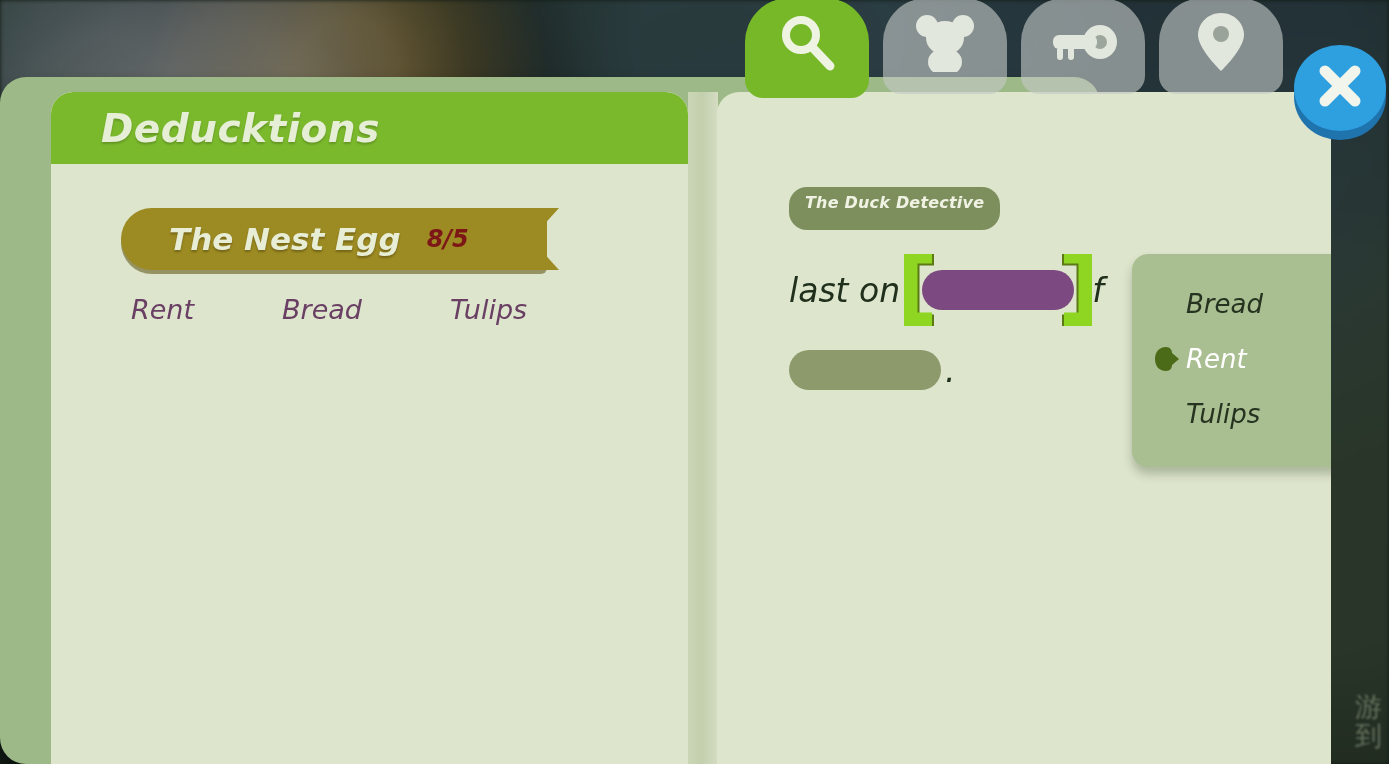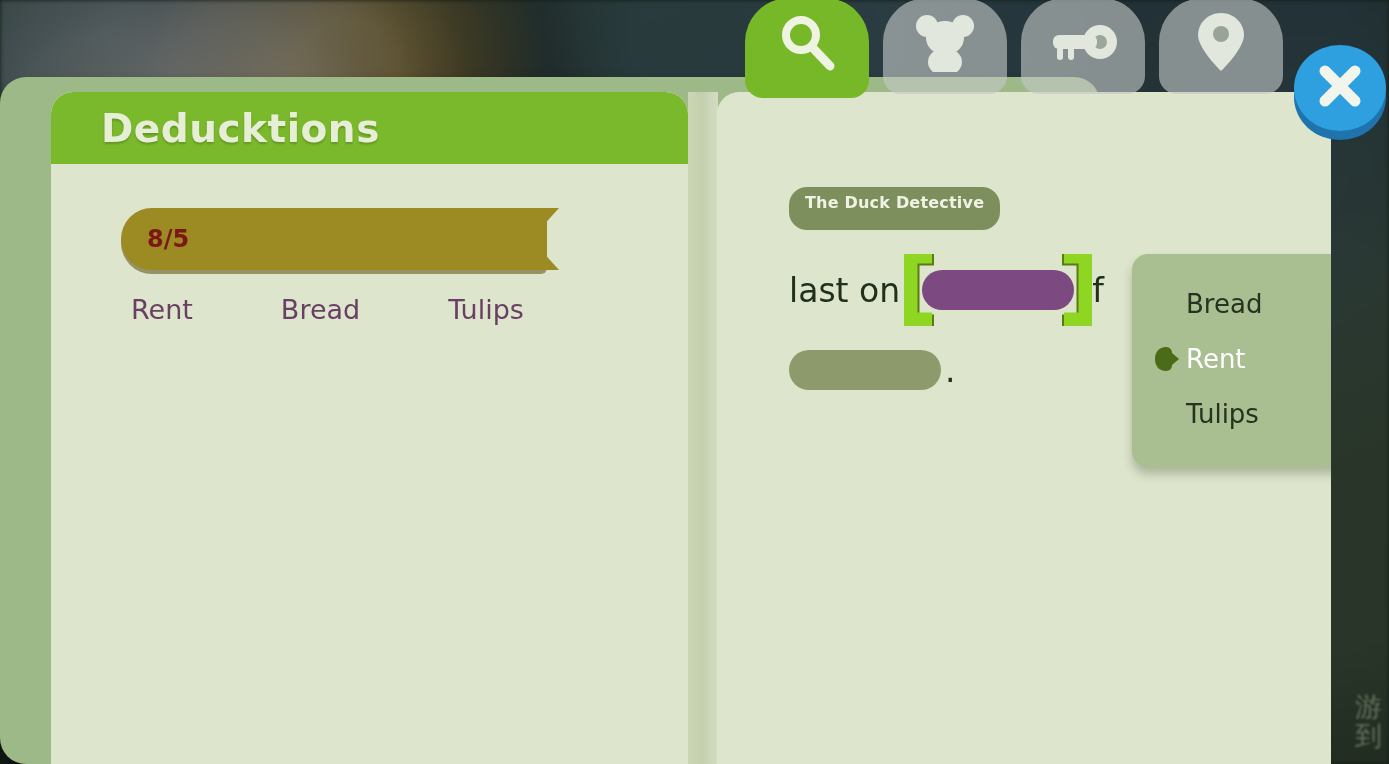--- a/index.html
+++ b/index.html
@@ -105,20 +105,21 @@
   }
 
   
   #book {
     position: absolute;
     left: 0;
     top: 77px;
     width: 1100px;
     height: 687px;
     z-index: 2;
+    font-style: italic;
   }
   .cover {
     position: absolute;
     inset: 0;
     background: #9cb987;
     border-radius: 26px 26px 26px 26px;
     box-shadow: 0 8px 14px rgba(0,0,0,.45);
   }
   .page {
     position: absolute;
@@ -397,20 +398,21 @@
 
       <div id="left-header">
         <span class="title">Deducktions</span>
       </div>
 
       <div id="case-area">
         <div id="case-ribbon">
           <div class="ribbon-shadow"></div>
           <div class="ribbon-body"></div>
           <div class="ribbon-tail"></div>
+          <span class="case-name">The Nest Egg</span>
           <span class="case-count">8/5</span>
         </div>
       </div>
 
       <div id="word-bank">
         <span class="bank-word">Rent</span>
         <span class="bank-word">Bread</span>
         <span class="bank-word">Tulips</span>
       </div>
 

